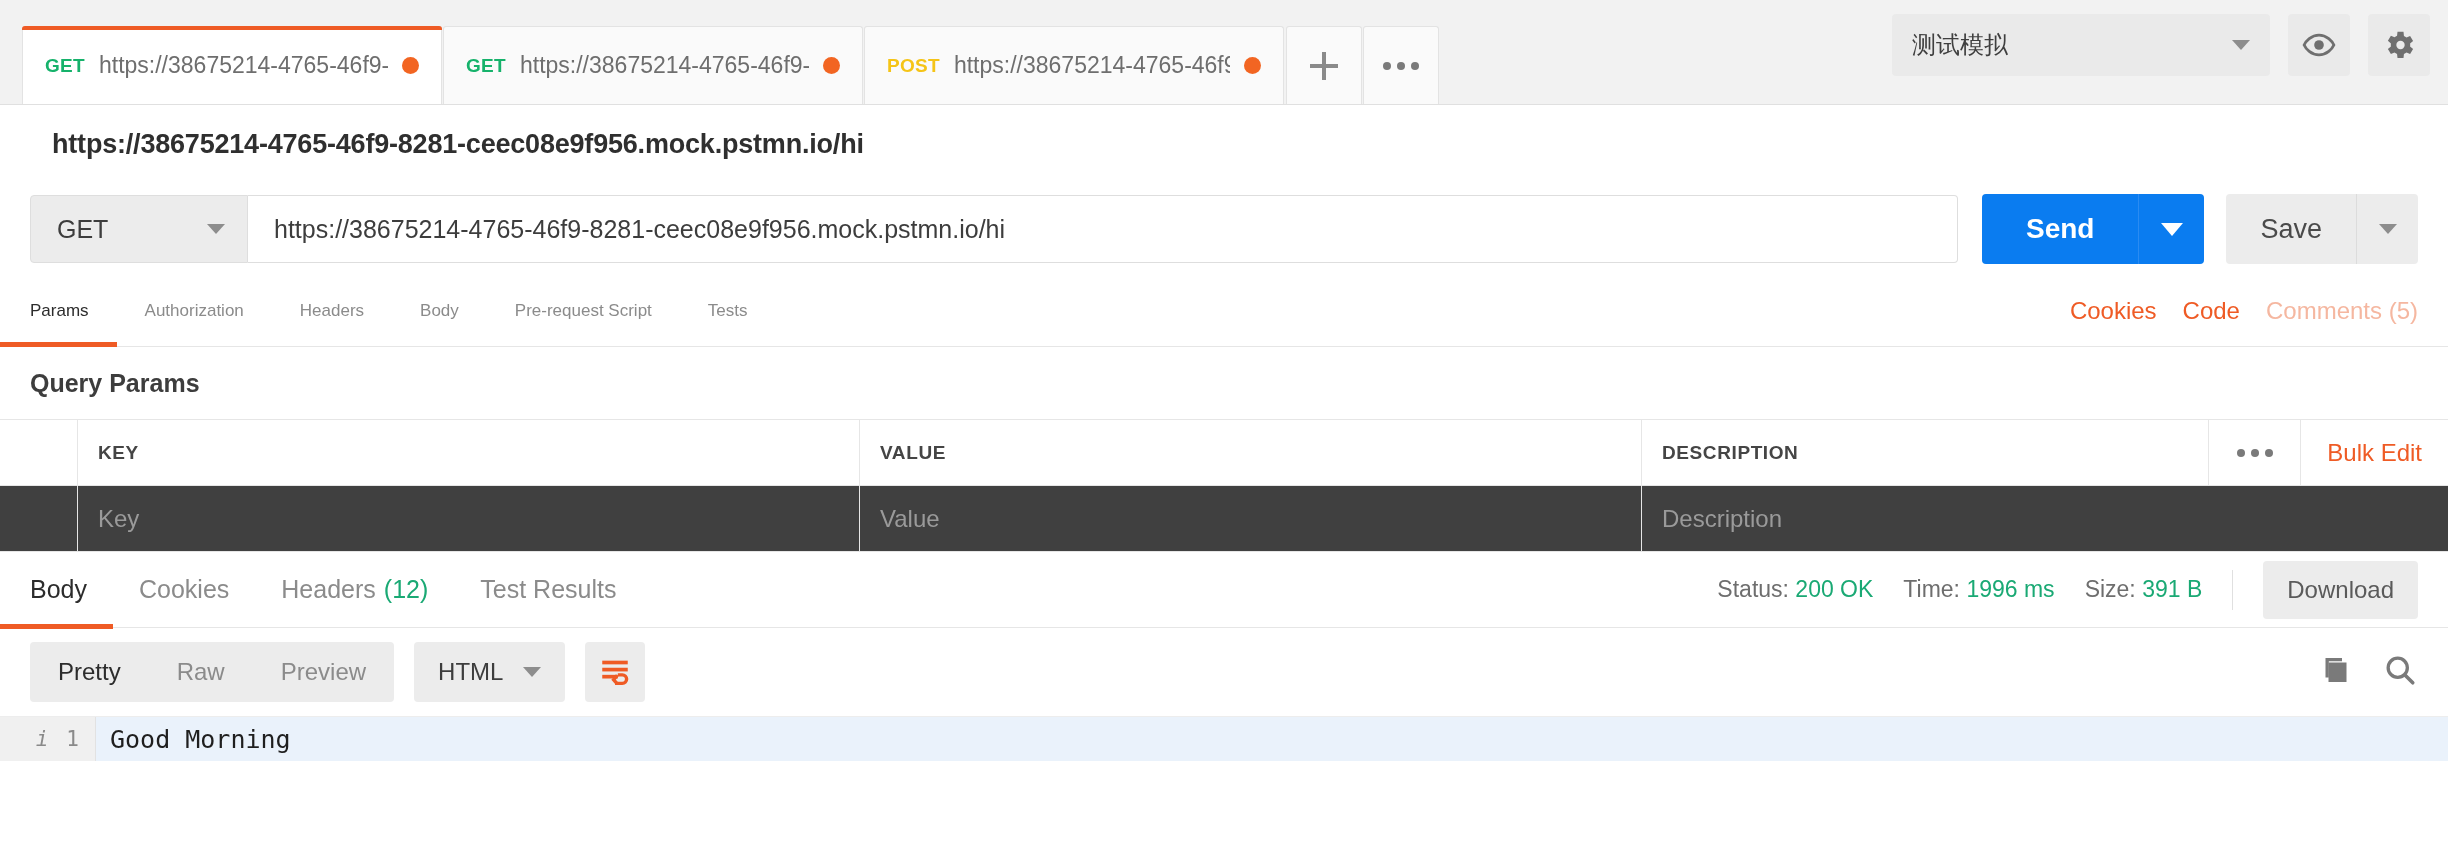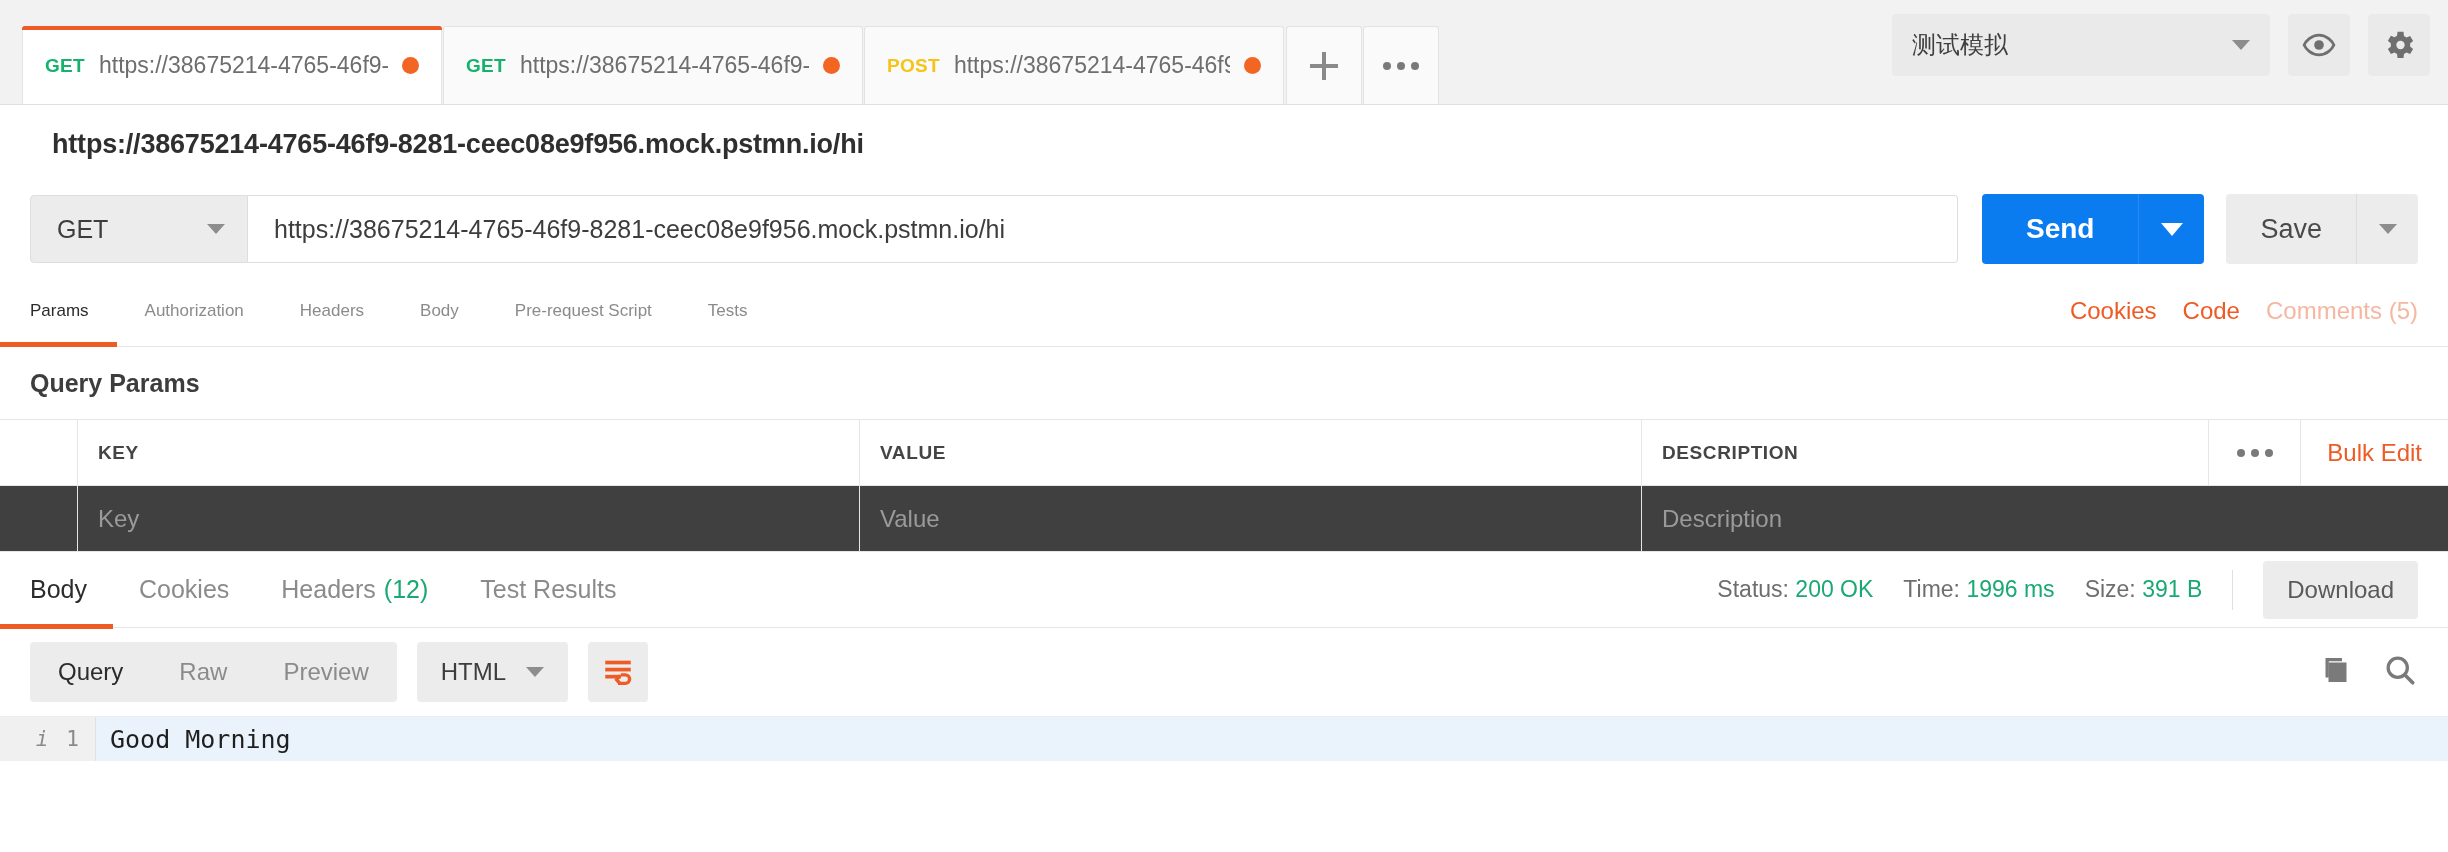--- a/index.html
+++ b/index.html
@@ -360,21 +360,21 @@
         <b>391 B</b>
       </span>
       <span class="meta-div"></span>
       <span class="dl-btn">Download</span>
     </div>
   </div>
 
   <div class="viewbar">
     <div class="viewbar-left">
       <div class="seg">
-        <div class="seg-item active">Query</div>
+        <div class="seg-item active">Pretty</div>
         <div class="seg-item">Raw</div>
         <div class="seg-item">Preview</div>
       </div>
       <div class="fmt-box">
         <span class="fmt-text">HTML</span>
         <span class="caret-dn"></span>
       </div>
       <div class="wrap-btn">
         <svg width="34" height="34" viewBox="0 0 24 24">
           <rect x="3" y="4" width="18" height="2.6" fill="#ef5b25"></rect>

